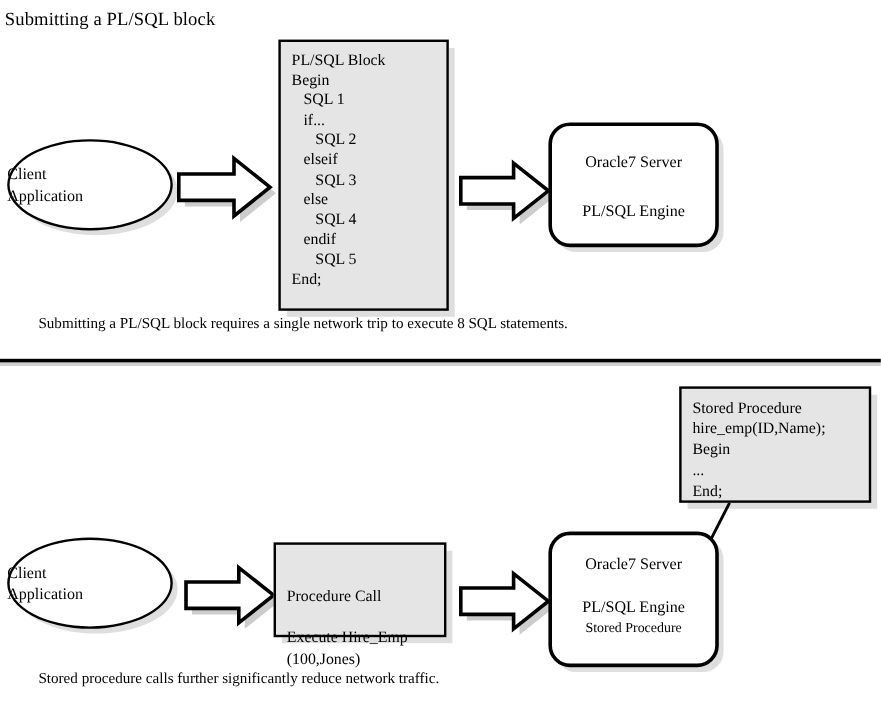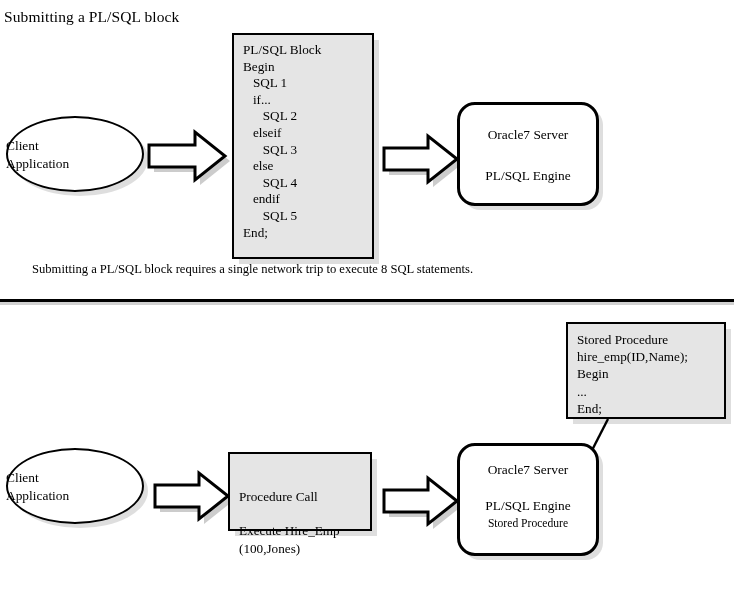--- a/index.html
+++ b/index.html
@@ -246,14 +246,15 @@
       <path d="M3 15 L47 15 L47 3 L76 26 L47 49 L47 37 L3 37 Z" fill="#ffffff" stroke="#000000" stroke-width="3" stroke-linejoin="miter"></path>
     </svg>
   </div>
 
   <div class="server-box" id="server-bottom">
     <div class="server-label l1">Oracle7 Server</div>
     <div class="server-label l2">PL/SQL Engine</div>
     <div class="server-label l3">Stored Procedure</div>
   </div>
 
+  <div class="caption" id="caption-bottom">Stored procedure calls further significantly reduce network traffic.</div>
 
 </div>
 
 </body></html>

